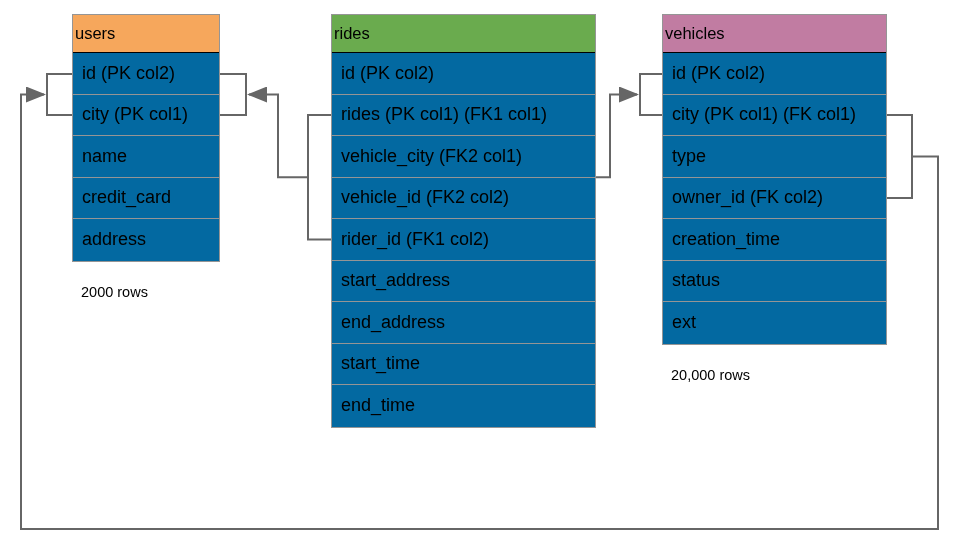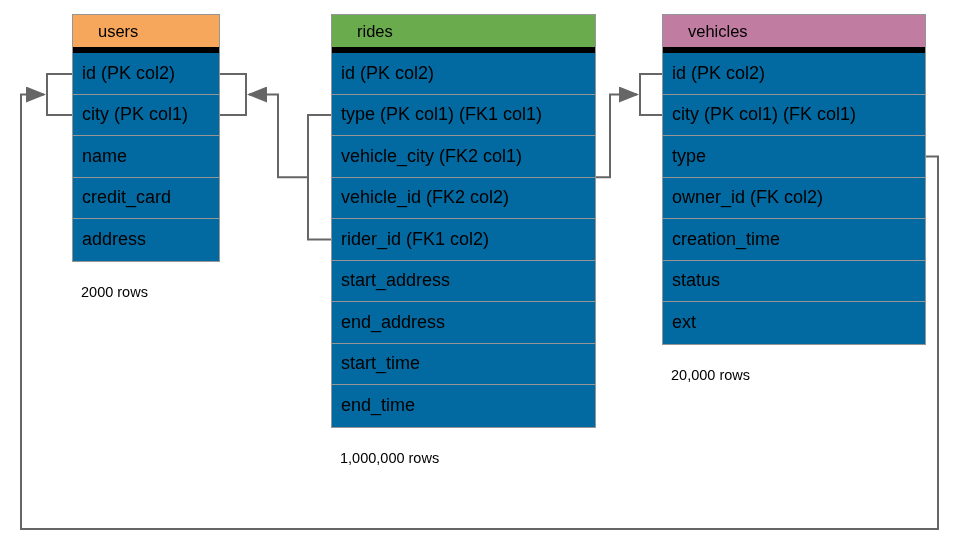--- a/index.html
+++ b/index.html
@@ -4,21 +4,21 @@
 <style>
   html,body { margin:0; padding:0; background:#ffffff; }
   .canvas {
     position:relative; width:960px; height:540px; background:#ffffff;
     font-family:"Liberation Sans", sans-serif; color:#000000; overflow:hidden;
   }
   .db-table { position:absolute; }
   .tbl-box { border:1px solid #959595; background:#ffffff; }
   .tbl-header {
     height:38px; box-sizing:border-box; display:flex; align-items:center;
-    padding-left:25px; font-size:16.5px; border-bottom:6px solid #000000;
+    padding-left:2px; font-size:16.5px; border-bottom:1px solid #000000;
   }
   .tbl-row {
     height:41.5px; box-sizing:border-box; display:flex; align-items:center;
     padding-left:9px; font-size:18px; border-bottom:1px solid #959595;
     background:#0369a1; white-space:nowrap;text-align:center;
   }
   .tbl-row:last-child { border-bottom:none; }
   .tbl-footer { margin-top:22px; padding-left:9px; font-size:14.5px; }
   .connectors { position:absolute; left:0; top:0; pointer-events:none; }
   .conn { fill:none; stroke:#666666; stroke-width:2; }
@@ -54,33 +54,32 @@
       <div class="tbl-row">credit_card</div>
       <div class="tbl-row">address</div>
     </div>
     <div class="tbl-footer">2000 rows</div>
   </div>
 
   <div class="db-table" style="left:331px; top:14px; width:265px">
     <div class="tbl-box">
       <div class="tbl-header" style="background-color: rgb(106, 171, 78);">rides</div>
       <div class="tbl-row">id (PK col2)</div>
-      <div class="tbl-row">type (PK col1) (FK1 col1)</div>
+      <div class="tbl-row">rides (PK col1) (FK1 col1)</div>
       <div class="tbl-row">vehicle_city (FK2 col1)</div>
       <div class="tbl-row">vehicle_id (FK2 col2)</div>
       <div class="tbl-row">rider_id (FK1 col2)</div>
       <div class="tbl-row">start_address</div>
       <div class="tbl-row">end_address</div>
       <div class="tbl-row">start_time</div>
       <div class="tbl-row">end_time</div>
     </div>
-    <div class="tbl-footer">1,000,000 rows</div>
   </div>
 
-  <div class="db-table" style="left:662px; top:14px; width:264px">
+  <div class="db-table" style="left:662px; top:14px; width:225px">
     <div class="tbl-box">
       <div class="tbl-header" style="background-color: rgb(193, 124, 162);">vehicles</div>
       <div class="tbl-row">id (PK col2)</div>
       <div class="tbl-row">city (PK col1) (FK col1)</div>
       <div class="tbl-row">type</div>
       <div class="tbl-row">owner_id (FK col2)</div>
       <div class="tbl-row">creation_time</div>
       <div class="tbl-row">status</div>
       <div class="tbl-row">ext</div>
     </div>

